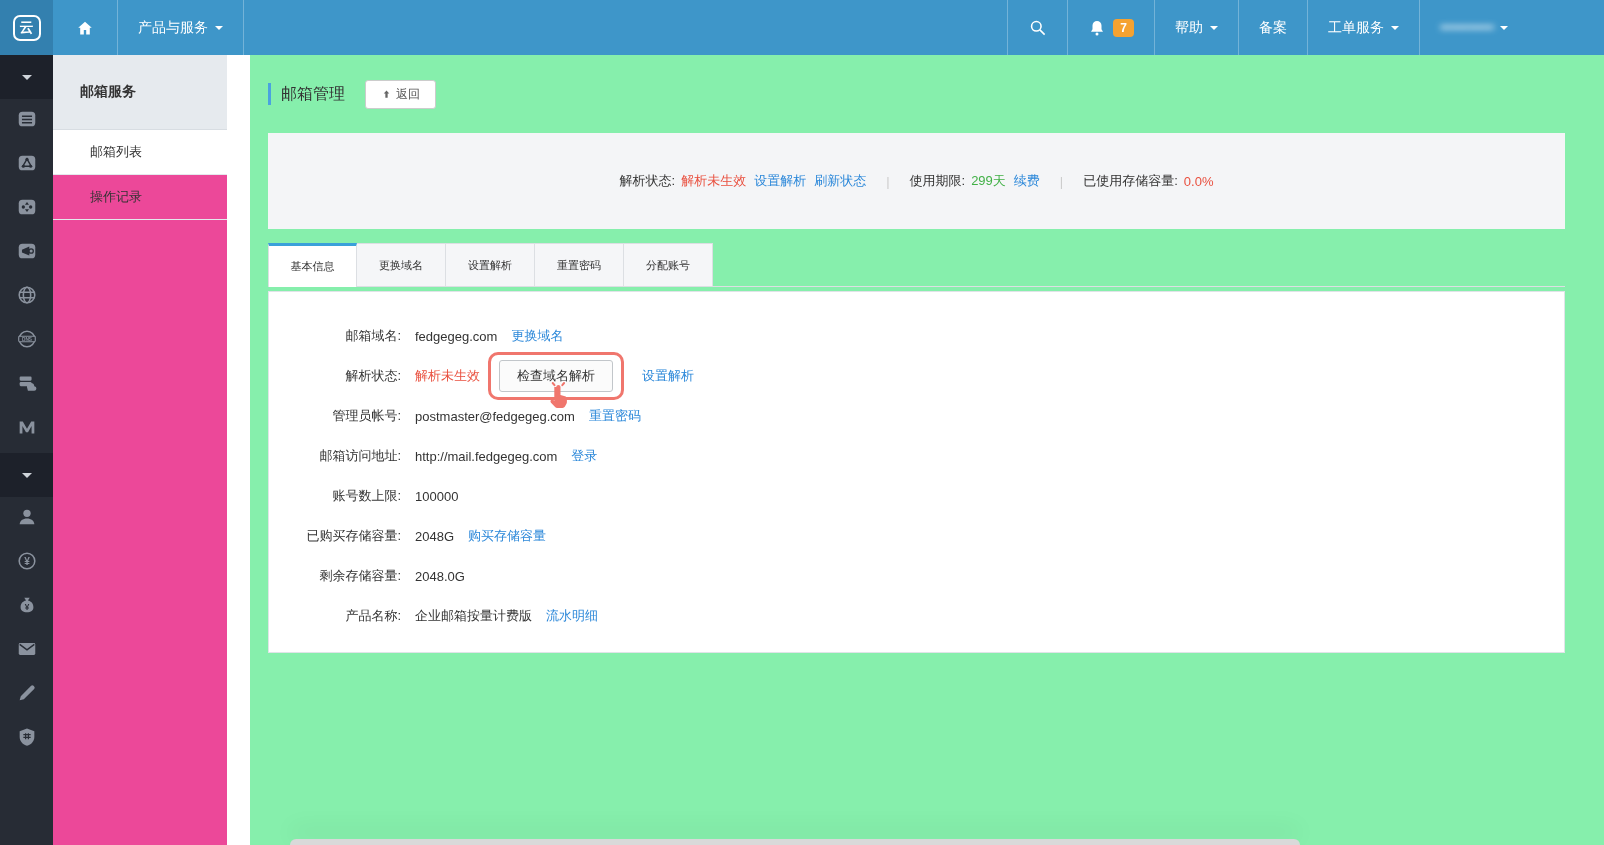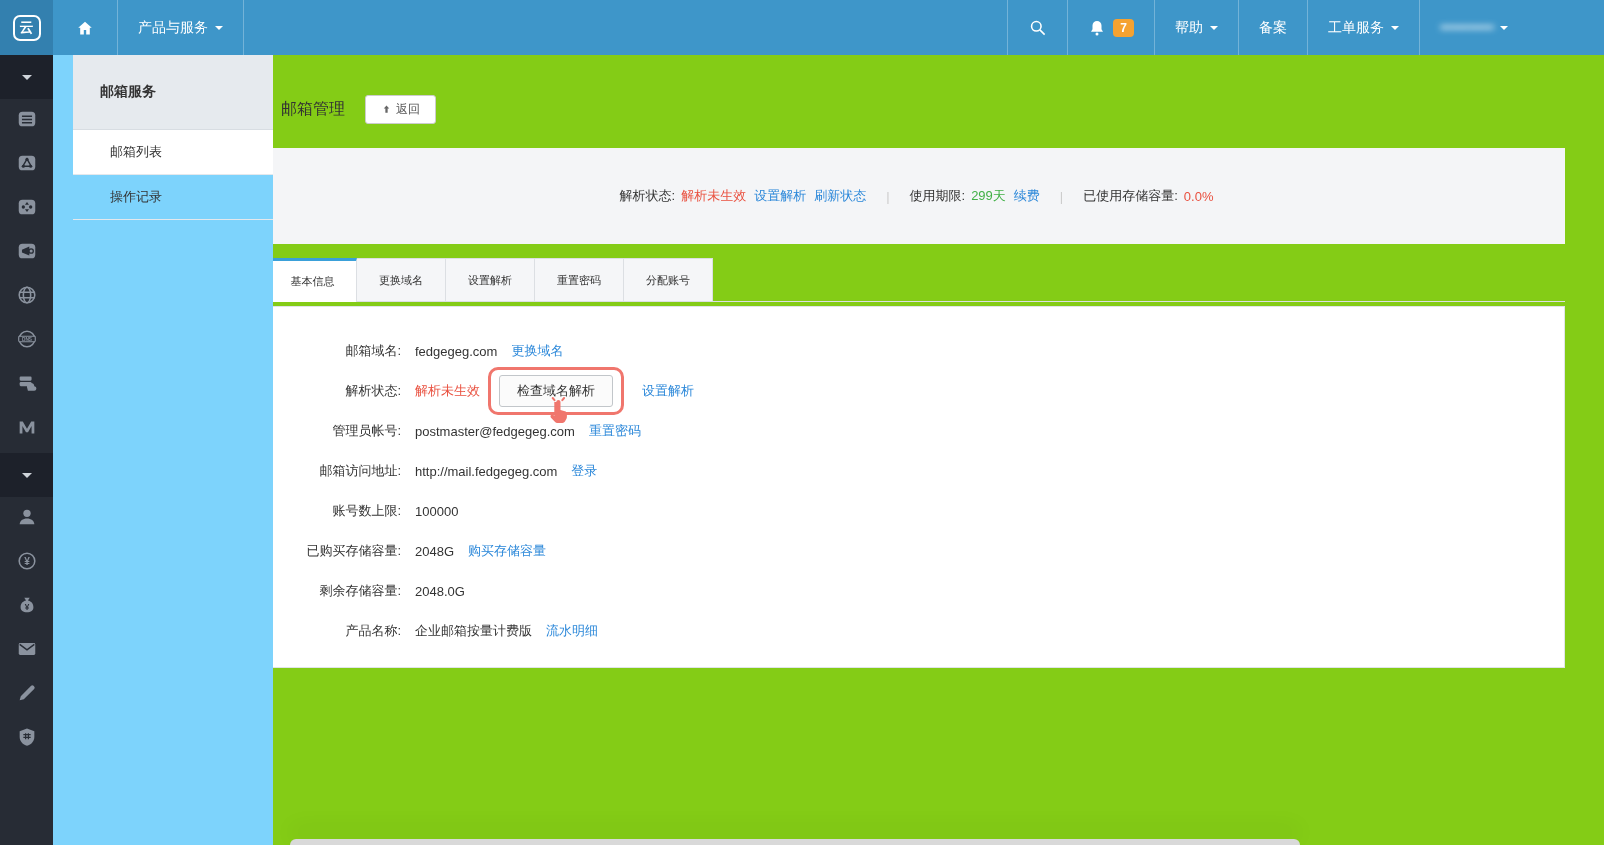--- a/index.html
+++ b/index.html
@@ -24,30 +24,30 @@
   .ticon { display:flex; align-items:center; }
 
   
   .sidebar { position:absolute; left:0; top:55px; width:53px; bottom:0; background:#272c35; z-index:20; }
   .side-expander { height:44px; background:#1d212a; display:flex; align-items:center; justify-content:center; cursor:pointer; }
   .side-caret { width:0; height:0; border:5px solid transparent; border-top-color:#cfd4da; margin-top:5px; }
   .side-icon { height:44px; display:flex; align-items:center; justify-content:center; color:#8a929e; cursor:pointer; }
   .side-icon svg { width:22px; height:22px; }
 
   
-  .subsidebar { position:absolute; left:53px; top:55px; width:220px; bottom:0; background:#7dd3fc; z-index:10;padding-left:20px; }
+  .subsidebar { position:absolute; left:53px; top:55px; width:174px; bottom:0; background:#ec4899; z-index:10; }
   .subside-header { height:75px; background:#e6eaee; border-bottom:1px solid #d8dde2;
     display:flex; align-items:center; padding-left:27px; font-size:14px; font-weight:bold; color:#333; }
   .subside-item { height:45px; display:flex; align-items:center; padding-left:37px;
     font-size:13px; color:#333; cursor:pointer; border-bottom:1px solid #e4e8ec; }
   .subside-item.active { background:#fff; }
 
   
-  .main { position:absolute; left:250px; top:55px; right:0; bottom:0; background:#84cc16;
-    padding:15px 39px 0 18px; }
+  .main { position:absolute; left:250px; top:55px; right:0; bottom:0; background:#86efac;
+    padding:0 39px 0 18px; }
   .title-row { margin-top:25px; display:flex; align-items:center; height:28px; }
   .title-bar { width:3px; height:22px; background:#4aa3df; margin-right:10px; }
   .page-title { font-size:16px; color:#333; }
   .back-btn { margin-left:20px; display:inline-flex; align-items:center; gap:4px;
     border:1px solid #ccc; border-radius:3px; background:#fff; padding:5px 15px;
     font-size:12px; color:#555; cursor:pointer; }
   .back-btn svg { width:11px; height:11px; }
 
   .status-strip { margin-top:25px; height:96px; background:#f4f5f7;
     display:flex; align-items:center; justify-content:center; font-size:13px; color:#333; }

